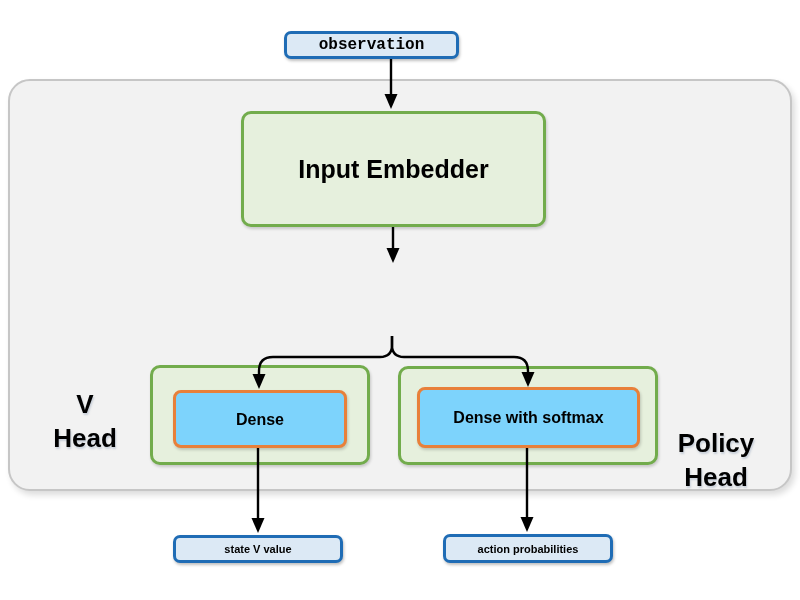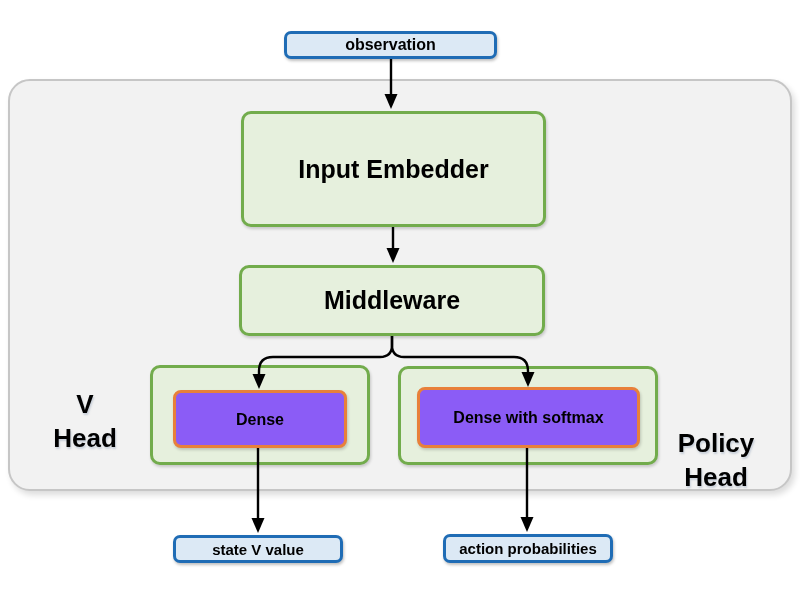--- a/index.html
+++ b/index.html
@@ -37,39 +37,39 @@
   }
   
   .blue-box {
     background: #dce9f5;
     border: 3px solid #1f6cb5;
     border-radius: 7px;
     font-weight: 700;
     font-size: 16px;
     box-shadow: 1px 2px 3px rgba(0,0,0,0.25);
   }
-  .blue-box.small { font-size: 15px; }
+  .blue-box.small { font-size: 11px; }
   
   .green-box {
     background: #e6f0dd;
     border: 3px solid #72ac4c;
     border-radius: 10px;
     font-weight: 700;
     font-size: 25px;
     box-shadow: 1px 2px 3px rgba(0,0,0,0.18);
   }
   .green-group {
     background: #e6f0dd;
     border: 3px solid #72ac4c;
     border-radius: 10px;
     box-shadow: 1px 2px 3px rgba(0,0,0,0.18);
   }
   
   .orange-box {
-    background: #8b5cf6;
+    background: #7dd3fc;
     border: 3px solid #e8803a;
     border-radius: 8px;
     flex-direction: column;
     font-size: 16px;
     line-height: 21px;
     box-shadow: 1px 2px 3px rgba(0,0,0,0.18);
   }
   .orange-box .title { font-weight: 700; }
   .orange-box .subtitle { font-weight: 400; }
   
@@ -84,21 +84,21 @@
   #arrow-layer {
     position: absolute;
     left: 0; top: 0;
     width: 800px; height: 600px;
     pointer-events: none;
   }
   #arrow-layer path { stroke: #000; stroke-width: 2.4; fill: none; }
   #arrow-layer polygon { fill: #000; stroke: none; }
 
   
-  #observation          { left: 284px; top: 31px;  width: 213px; height: 28px; }
+  #observation          { left: 284px; top: 31px;  width: 175px; height: 28px; font-family: Liberation Mono, monospace; }
   #input-embedder       { left: 241px; top: 111px; width: 305px; height: 116px; }
   #middleware           { left: 239px; top: 265px; width: 306px; height: 71px; }
   #v-head-group         { left: 150px; top: 365px; width: 220px; height: 100px; }
   #v-dense              { left: 173px; top: 390px; width: 174px; height: 58px; }
   #policy-head-group    { left: 398px; top: 366px; width: 260px; height: 99px; }
   #policy-dense         { left: 417px; top: 387px; width: 223px; height: 61px; gap: 20px; }
   #v-head-label         { left: 25px;  top: 387px; width: 120px; }
   #policy-head-label    { left: 651px; top: 384px; width: 130px; margin-top: 42px; }
   #state-v-value        { left: 173px; top: 535px; width: 170px; height: 28px; }
   #action-probabilities { left: 443px; top: 534px; width: 170px; height: 29px; }
@@ -111,23 +111,20 @@
   <div class="node outer-group"></div>
 
   <div class="node blue-box" id="observation">
     <span>observation</span>
   </div>
 
   <div class="node green-box" id="input-embedder">
     <span>Input Embedder</span>
   </div>
 
-  <div class="node green-box" id="middleware">
-    <span>Middleware</span>
-  </div>
 
   <div class="node green-group" id="v-head-group"></div>
   <div class="node orange-box" id="v-dense">
     <span class="title">Dense</span>
   </div>
   <div class="head-label" id="v-head-label">
     <div>V</div>
     <div>Head</div>
   </div>
 

